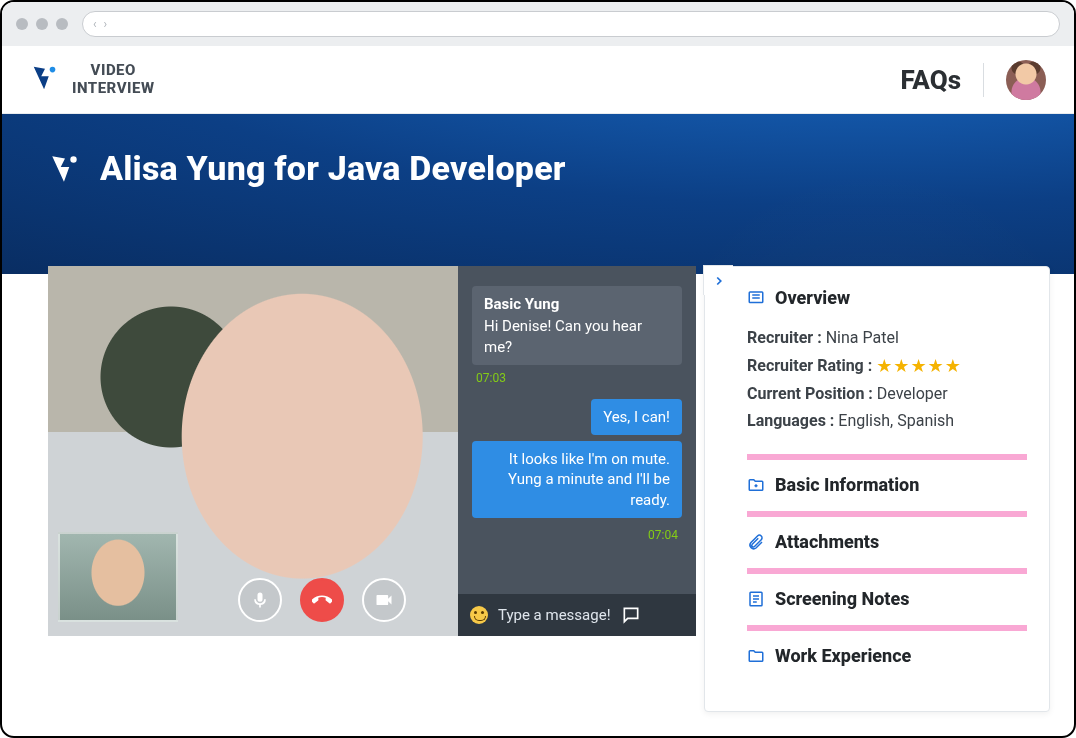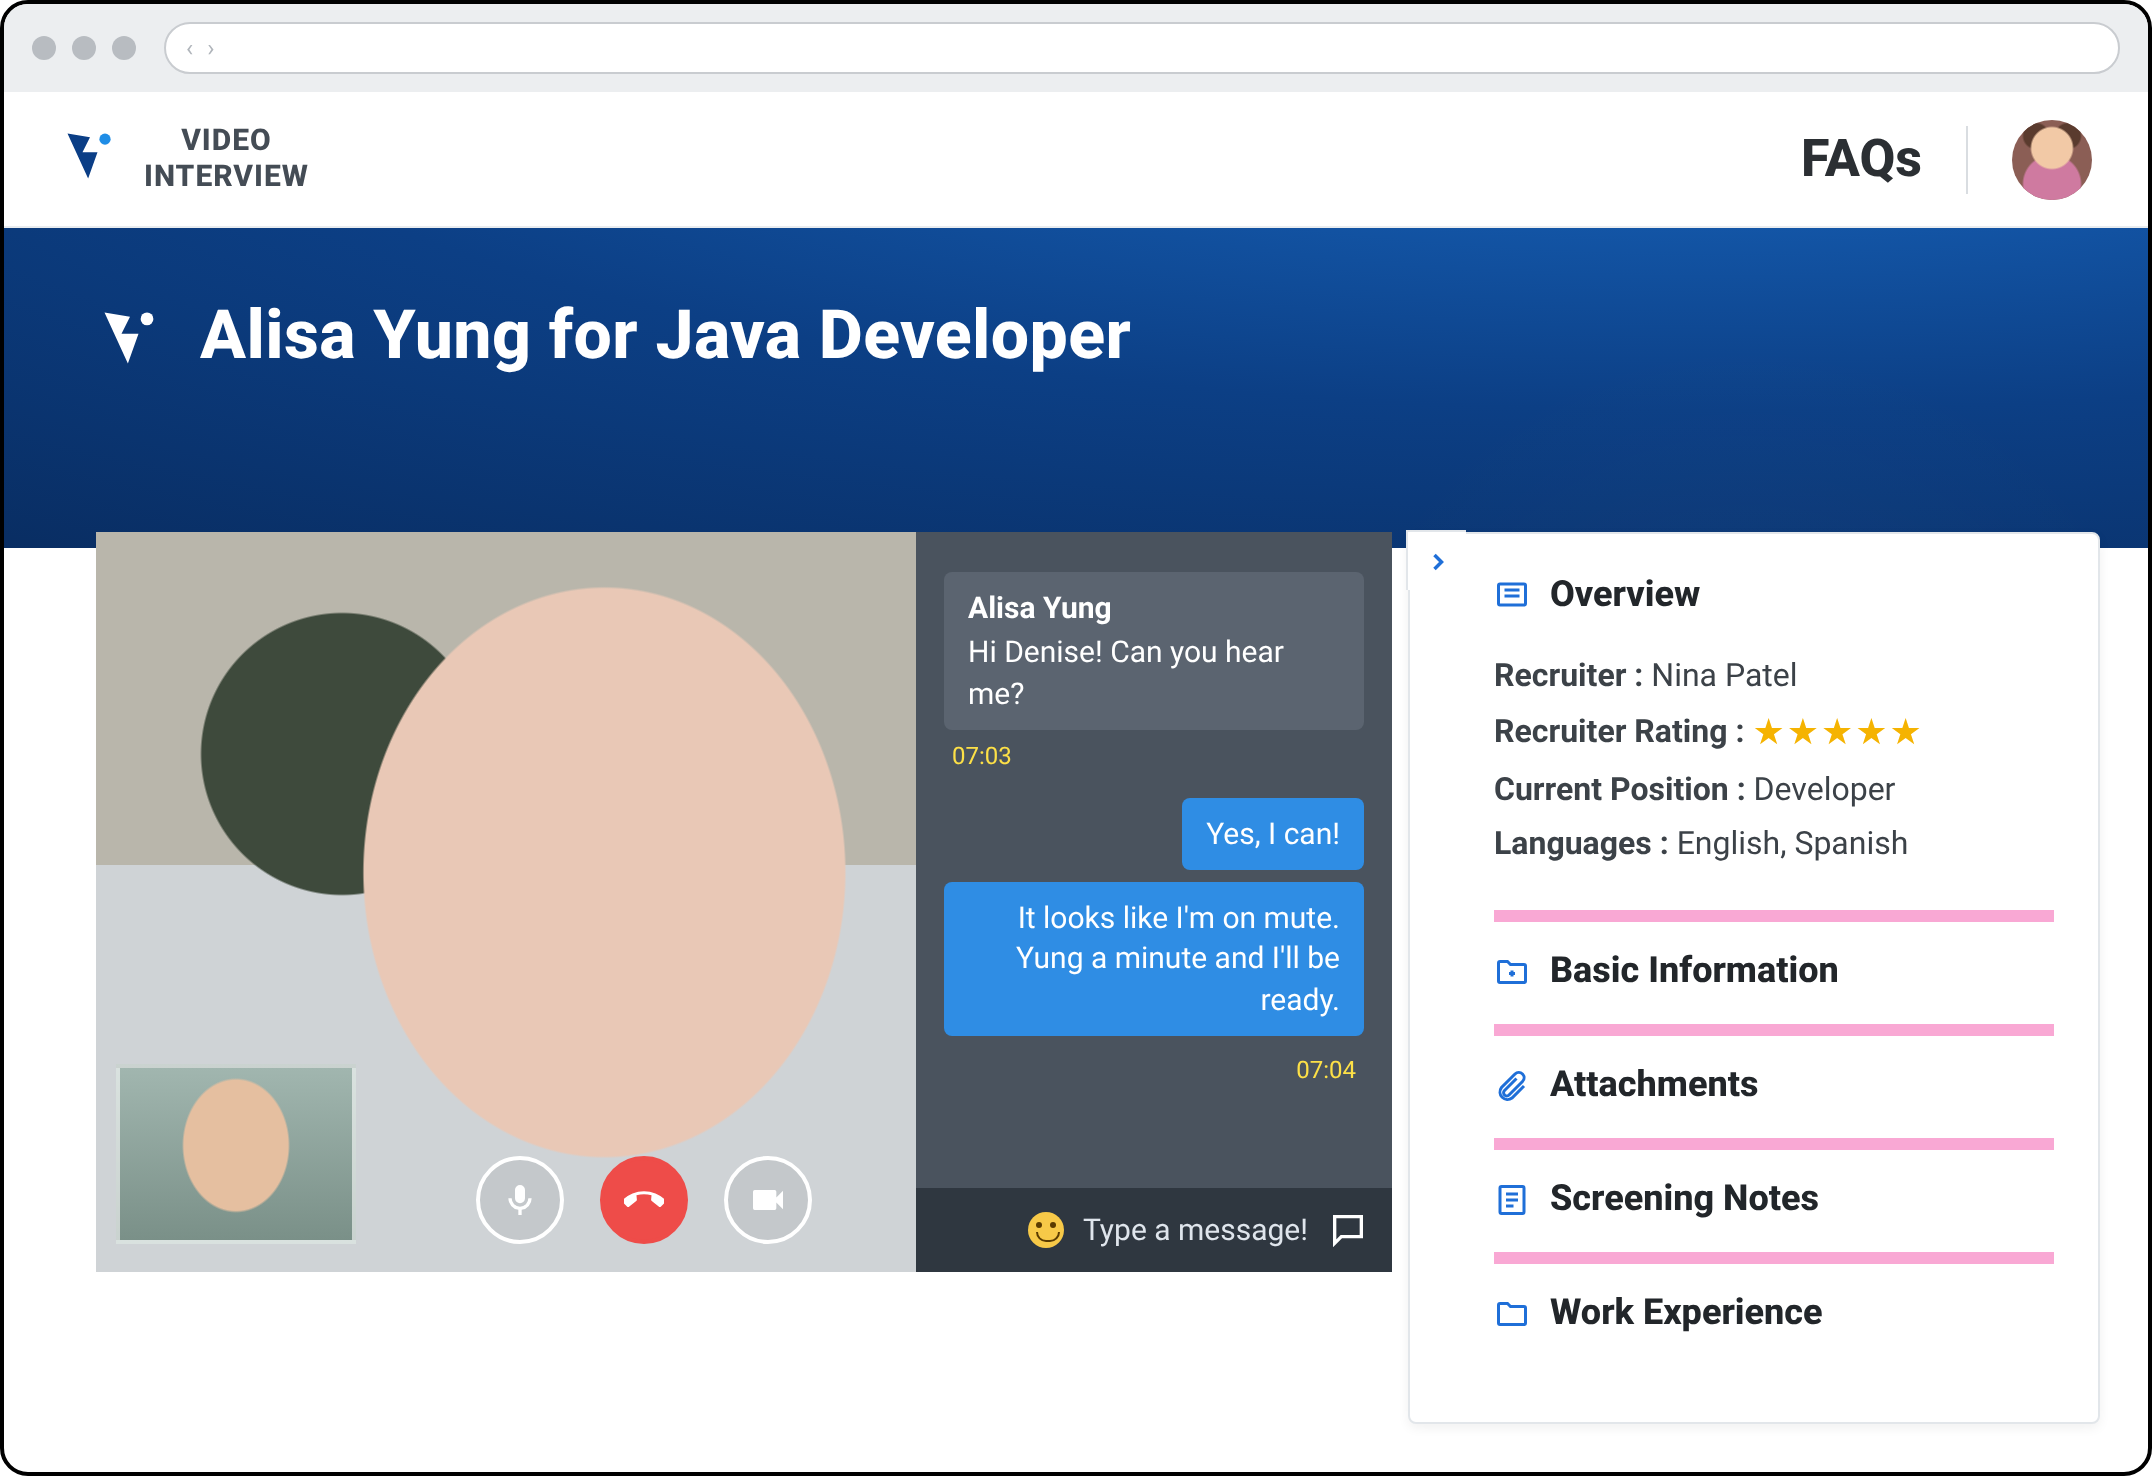--- a/index.html
+++ b/index.html
@@ -147,27 +147,27 @@
     position: relative;
   }
   .chat-scroll { flex:1; padding: 20px 14px 6px 14px; display:flex; flex-direction:column; gap:6px; }
   .bubble {
     border-radius: 4px; padding: 8px 12px; font-size: 15px; line-height: 1.35;
     max-width: 210px;
   }
   .bubble.them { background:#5b6470; align-self:flex-start; }
   .bubble.them .sender { font-weight:700; font-size:15px; margin-bottom:2px; }
   .bubble.me { background:#2f8de4; align-self:flex-end; text-align:right; }
-  .timestamp { font-size:12px; color:#fde047; }
+  .timestamp { font-size:12px; color:#84cc16; }
   .timestamp.left { align-self:flex-start; padding-left:4px; margin-bottom:8px; }
   .timestamp.right { align-self:flex-end; padding-right:4px; margin-top:4px; }
   .chat-input-row {
     height: 42px; background:#2f3740; display:flex; align-items:center; gap:10px;
     padding: 0 12px; font-size:15px; color:#dfe5ec;
-    justify-content: flex-end;
+    justify-content: flex-start;
   }
   .chat-input-left { display:flex; align-items:center; gap:10px; }
   .emoji { width:18px; height:18px; border-radius:50%; background:#f7c948; position:relative; flex:none; }
   .emoji::before{content:""; position:absolute; left:4px; top:5px; width:3px; height:3px; background:#5a3b00; border-radius:50%; box-shadow: 7px 0 0 #5a3b00;}
   .emoji::after{content:""; position:absolute; left:4px; top:10px; width:10px; height:4px; border:1.5px solid #5a3b00; border-top:none; border-radius:0 0 10px 10px;}
   .chat-toggle-icon { width:20px; height:20px; }
 
   
   .side-card {
     flex: 1;
@@ -265,21 +265,21 @@
             <svg viewBox="0 0 24 24">
                 <path d="M17 10.5V7a1 1 0 0 0-1-1H4a1 1 0 0 0-1 1v10a1 1 0 0 0 1 1h12a1 1 0 0 0 1-1v-3.5l4 4v-11z"></path>
               </svg>
           </div>
         </div>
       </div>
 
       <div class="chat-panel">
         <div class="chat-scroll">
           <div class="bubble them">
-            <div class="sender">Alisa Yung</div>
+            <div class="sender">Basic Yung</div>
             <div>Hi Denise! Can you hear me?</div>
           </div>
           <div class="timestamp left">07:03</div>
           <div class="bubble me">Yes, I can!</div>
           <div class="bubble me">It looks like I'm on mute. Yung a minute and I'll be ready.</div>
           <div class="timestamp right">07:04</div>
         </div>
         <div class="chat-input-row">
           <div class="chat-input-left">
             <span class="emoji"></span>

